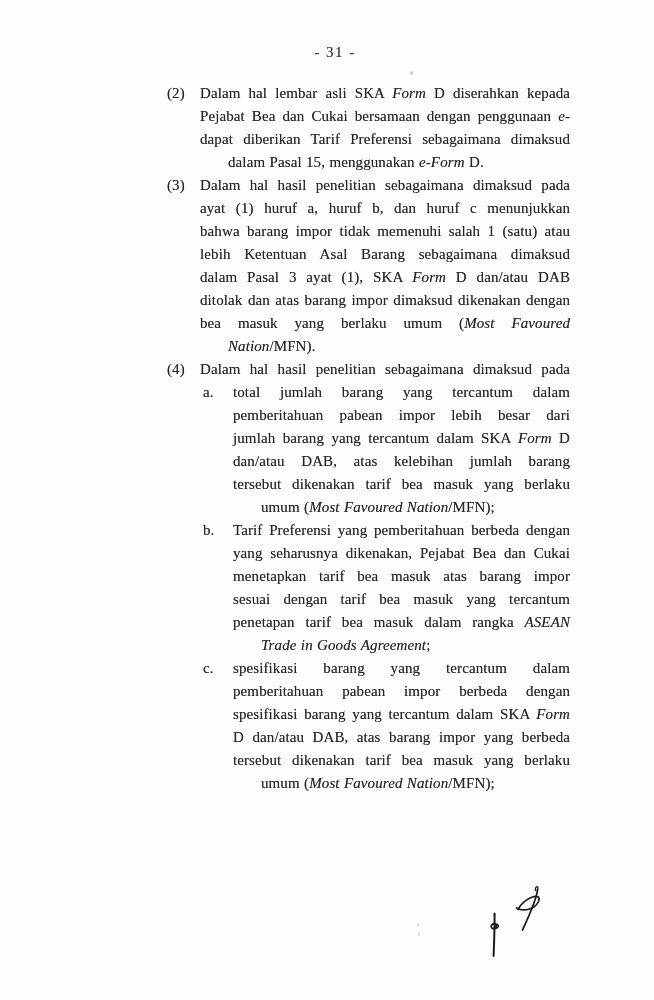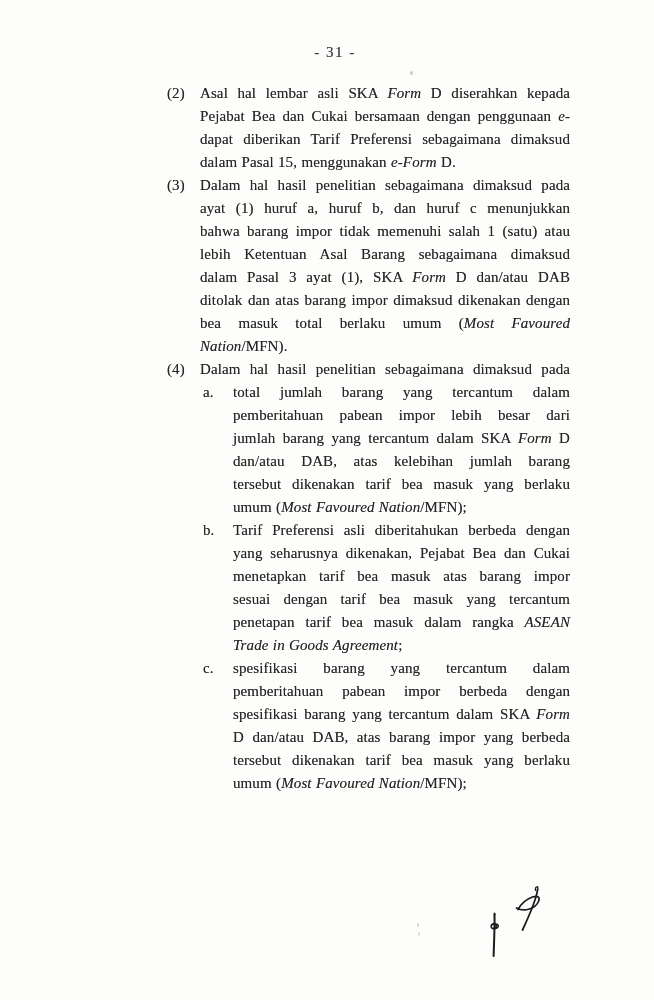--- a/index.html
+++ b/index.html
@@ -42,21 +42,21 @@
   .item2 { padding-left: 36px; }
   .item2 .marker { width: 30px; }
   .item2 .lines  { width: 337px; }
   .lines { flex: 0 0 auto; }
   .line {
     line-height: 23px;
     height: 23px;
     text-align: justify;
     text-align-last: justify;
   }
-  .line.last { text-align-last: left; }
+  .line.last { text-align-last: left; margin-left: 28px; }
   .it { font-style: italic; }
   .paraf-svg {
     position: absolute;
     left: 470px; top: 876px;
     width: 92px; height: 96px;
   }
   .speck {
     position: absolute;
     background: #8a8a8a;
     border-radius: 50%;
@@ -69,36 +69,36 @@
 <body>
 
 <div class="page">
 
   <div class="page-number">- 31 -</div>
 
   <div class="doc-body">
       <div class="block item1">
         <div class="marker">(2)</div>
         <div class="lines">
-          <div class="line"><span>Asal hal lembar asli SKA </span><span class="it">Form</span><span> D diserahkan kepada</span></div>
+          <div class="line"><span>Dalam hal lembar asli SKA </span><span class="it">Form</span><span> D diserahkan kepada</span></div>
           <div class="line"><span>Pejabat Bea dan Cukai bersamaan dengan penggunaan </span><span class="it">e-</span></div>
           <div class="line"><span>dapat diberikan Tarif Preferensi sebagaimana dimaksud</span></div>
           <div class="line last"><span>dalam Pasal 15, menggunakan </span><span class="it">e-Form</span><span> D.</span></div>
         </div>
       </div>
       <div class="block item1">
         <div class="marker">(3)</div>
         <div class="lines">
           <div class="line"><span>Dalam hal hasil penelitian sebagaimana dimaksud pada</span></div>
           <div class="line"><span>ayat (1) huruf a, huruf b, dan huruf c menunjukkan</span></div>
           <div class="line"><span>bahwa barang impor tidak memenuhi salah 1 (satu) atau</span></div>
           <div class="line"><span>lebih Ketentuan Asal Barang sebagaimana dimaksud</span></div>
           <div class="line"><span>dalam Pasal 3 ayat (1), SKA </span><span class="it">Form</span><span> D dan/atau DAB</span></div>
           <div class="line"><span>ditolak dan atas barang impor dimaksud dikenakan dengan</span></div>
-          <div class="line"><span>bea masuk total berlaku umum (</span><span class="it">Most Favoured</span></div>
+          <div class="line"><span>bea masuk yang berlaku umum (</span><span class="it">Most Favoured</span></div>
           <div class="line last"><span class="it">Nation</span><span>/MFN).</span></div>
         </div>
       </div>
       <div class="block item1">
         <div class="marker">(4)</div>
         <div class="lines">
           <div class="line"><span>Dalam hal hasil penelitian sebagaimana dimaksud pada</span></div>
         </div>
       </div>
       <div class="block item2">
@@ -108,21 +108,21 @@
           <div class="line"><span>pemberitahuan pabean impor lebih besar dari</span></div>
           <div class="line"><span>jumlah barang yang tercantum dalam SKA </span><span class="it">Form</span><span> D</span></div>
           <div class="line"><span>dan/atau DAB, atas kelebihan jumlah barang</span></div>
           <div class="line"><span>tersebut dikenakan tarif bea masuk yang berlaku</span></div>
           <div class="line last"><span>umum (</span><span class="it">Most Favoured Nation</span><span>/MFN);</span></div>
         </div>
       </div>
       <div class="block item2">
         <div class="marker">b.</div>
         <div class="lines">
-          <div class="line"><span>Tarif Preferensi asli diberitahukan berbeda dengan</span></div>
+          <div class="line"><span>Tarif Preferensi yang pemberitahuan berbeda dengan</span></div>
           <div class="line"><span>yang seharusnya dikenakan, Pejabat Bea dan Cukai</span></div>
           <div class="line"><span>menetapkan tarif bea masuk atas barang impor</span></div>
           <div class="line"><span>sesuai dengan tarif bea masuk yang tercantum</span></div>
           <div class="line"><span>penetapan tarif bea masuk dalam rangka </span><span class="it">ASEAN</span></div>
           <div class="line last"><span class="it">Trade in Goods Agreement</span><span>;</span></div>
         </div>
       </div>
       <div class="block item2">
         <div class="marker">c.</div>
         <div class="lines">

